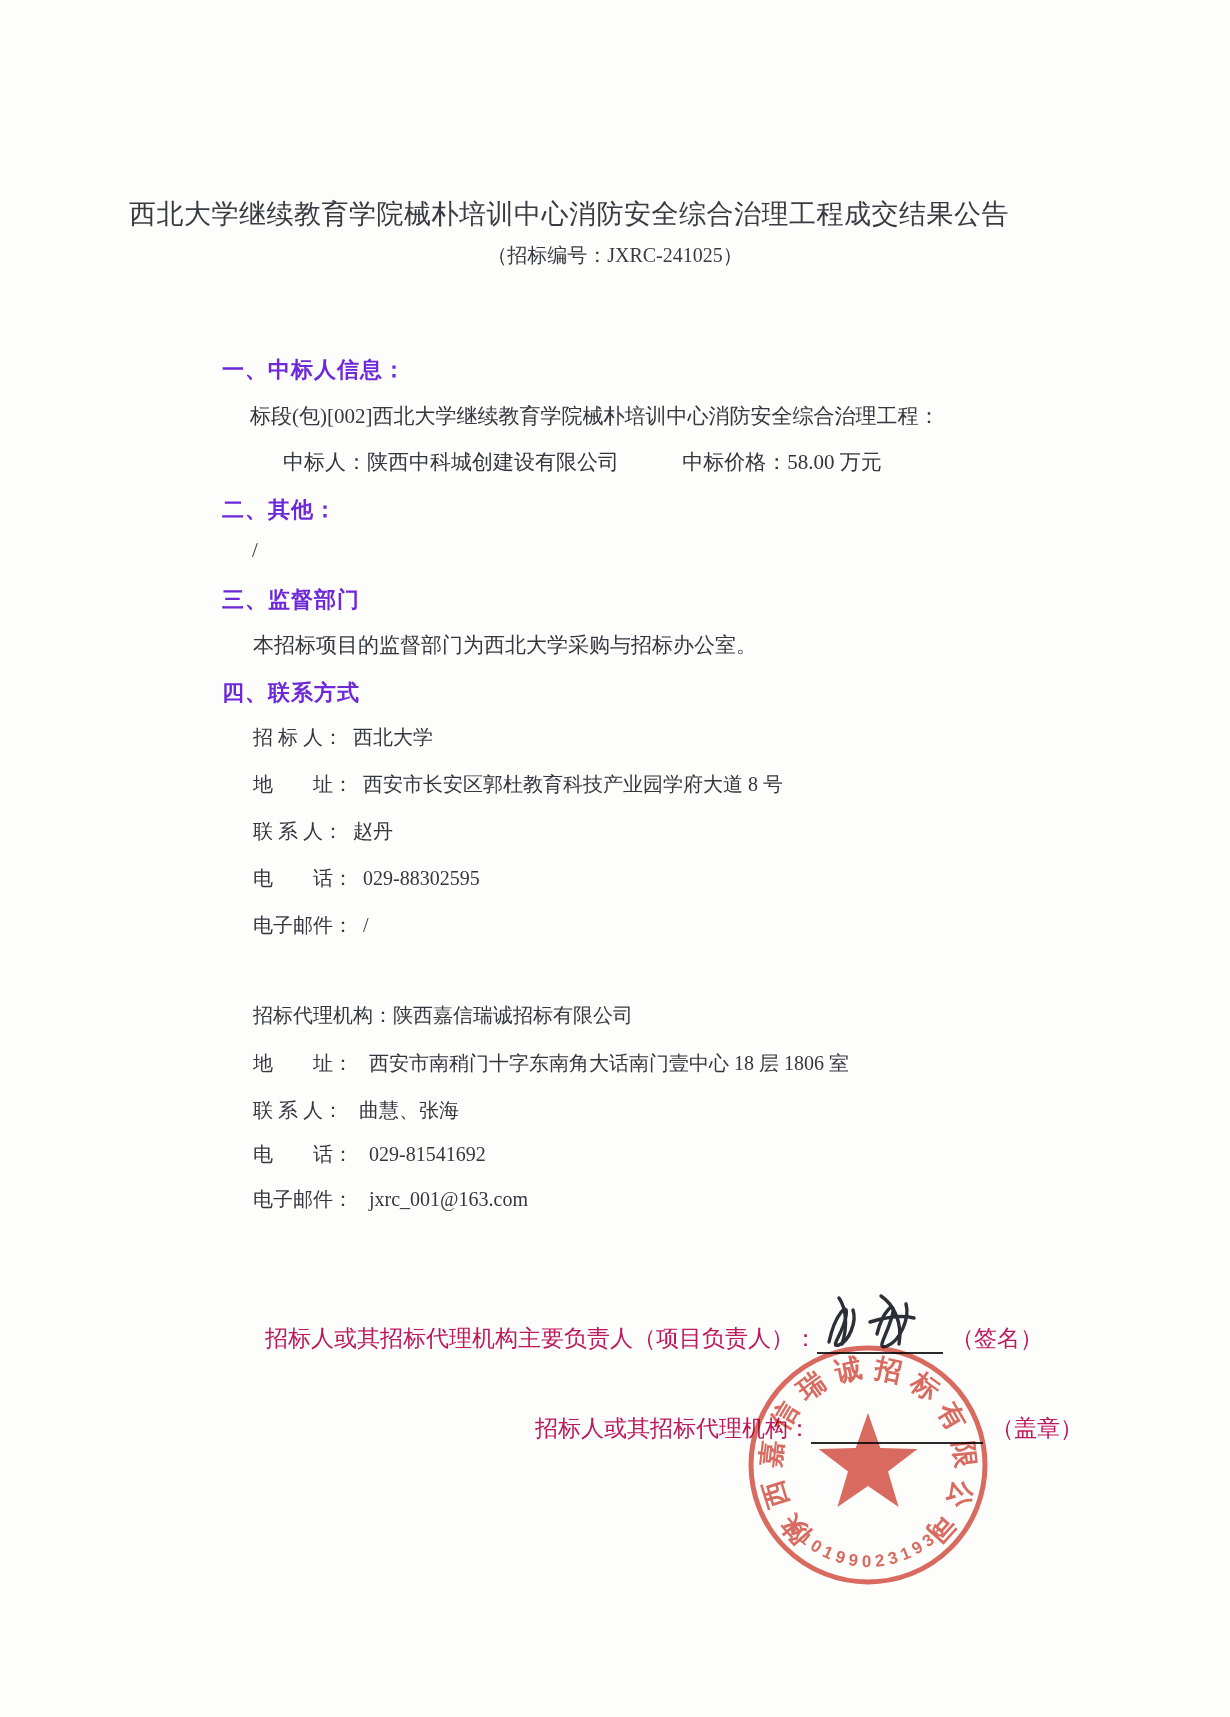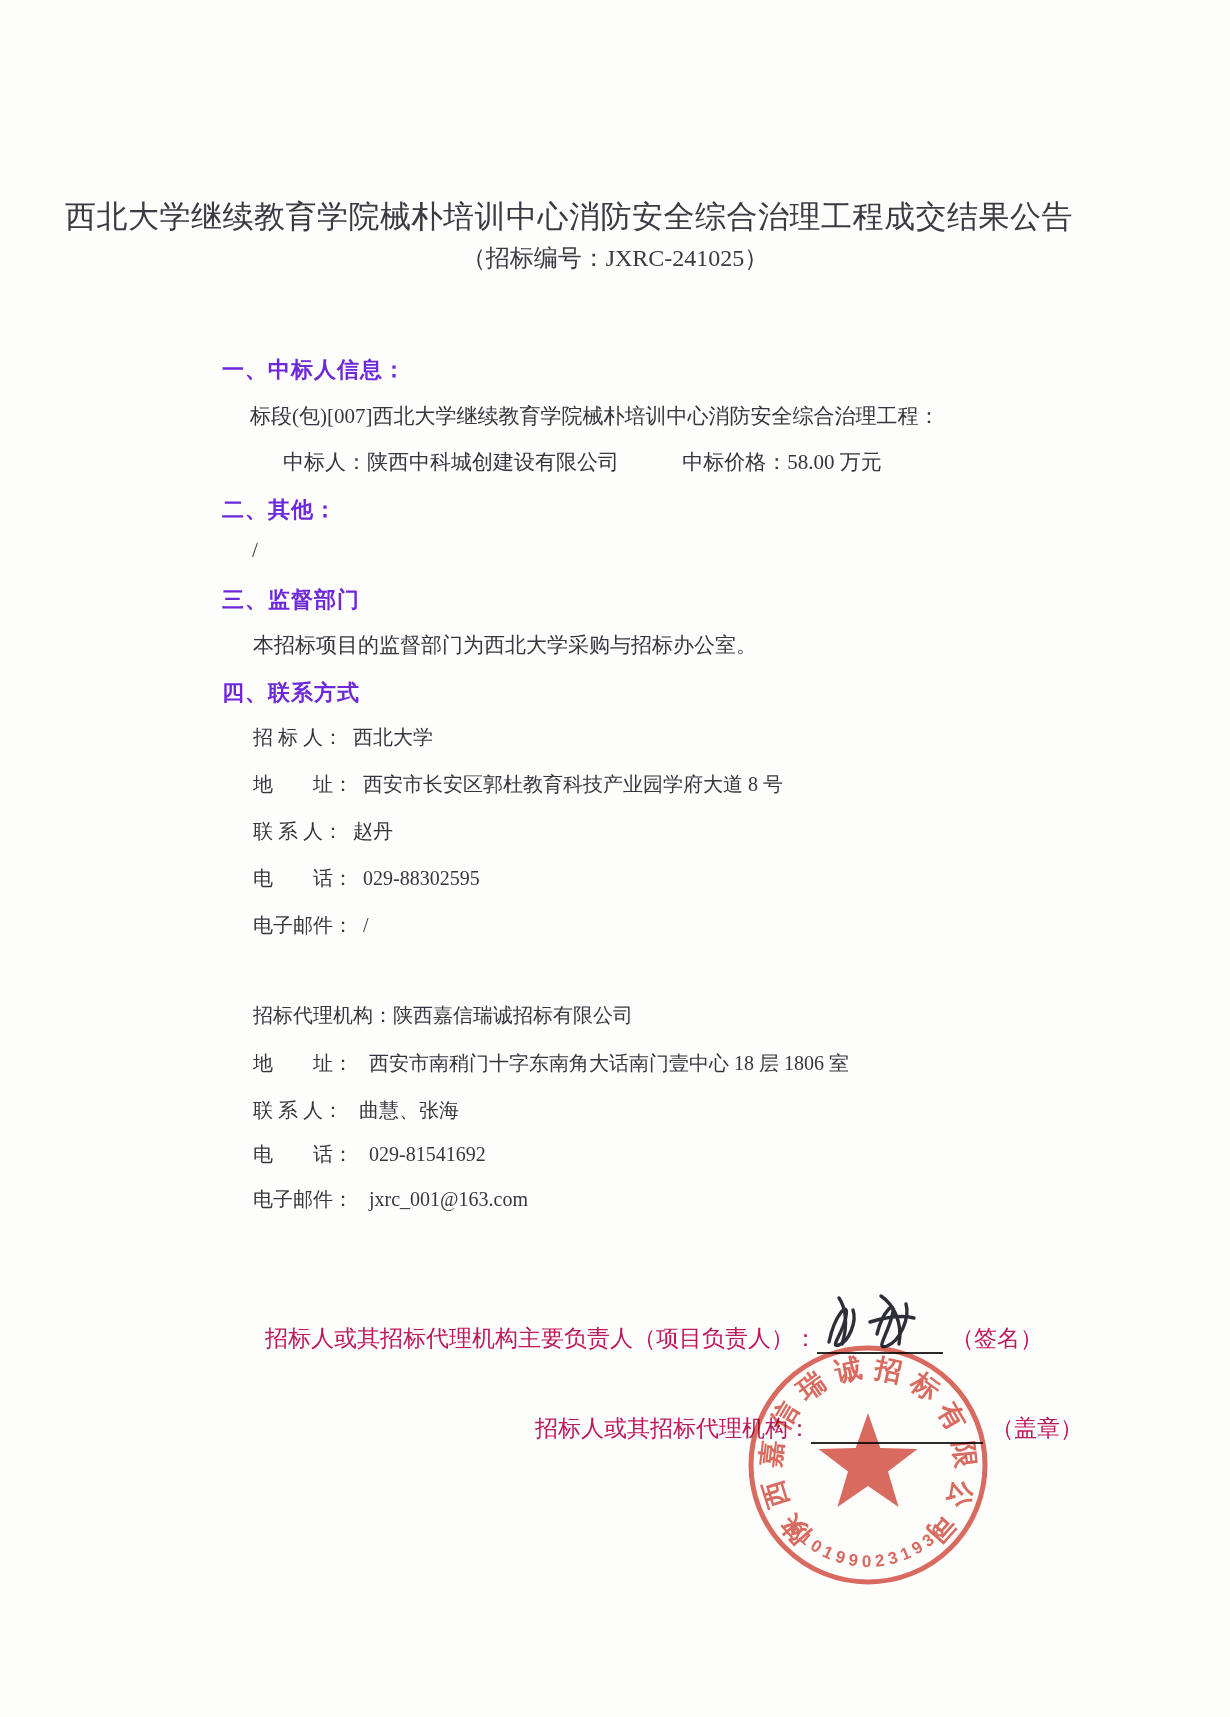--- a/index.html
+++ b/index.html
@@ -4,25 +4,25 @@
 <style>
   html,body { margin:0; padding:0; background:#e8e8e8; }
   .page {
     position:relative; width:1230px; height:1717px; margin:0 auto;
     background:#fdfdfc; color:#34343c; overflow:hidden;
     font-family:"Liberation Serif","DejaVu Serif",serif;
   }
   .abs { position:absolute; white-space:nowrap; }
   .doc-title {
     left:0; width:1138px; top:196px; text-align:center;
-    font-size:31px; letter-spacing:0.5px; color:#3a3a42;
+    font-size:27px; letter-spacing:0.5px; color:#3a3a42;
   }
   .doc-subtitle {
     left:0; width:1230px; top:242px; text-align:center;
-    font-size:24px; color:#3a3a42;
+    font-size:20px; color:#3a3a42;
   }
   .sec-heading {
     font-family:"Liberation Sans","DejaVu Sans",sans-serif;
     font-weight:bold; font-size:22px; color:#6d28d9; left:222px;
     letter-spacing:1px;
   }
   .body-line { font-size:21px; color:#36363e; }
   .crow { font-size:20px; color:#36363e; left:253px; }
   .crow .lbl { display:inline-block; }
   .crow .val { margin-left:10px; }
@@ -45,21 +45,21 @@
 <body>
 
 <div class="page">
 
   <div class="abs doc-title">西北大学继续教育学院械朴培训中心消防安全综合治理工程成交结果公告</div>
 
   <div class="abs doc-subtitle">（招标编号：JXRC-241025）</div>
 
   <div class="abs sec-heading" style="top:355px;">一、中标人信息：</div>
 
-  <div class="abs body-line" style="left:250px; top:402px;">标段(包)[007]西北大学继续教育学院械朴培训中心消防安全综合治理工程：</div>
+  <div class="abs body-line" style="left:250px; top:402px;">标段(包)[002]西北大学继续教育学院械朴培训中心消防安全综合治理工程：</div>
 
   <div class="abs winner-line">
     <span>中标人：</span><span>陕西中科城创建设有限公司</span>
     <span class="price-part">中标价格：</span><span>58.00 万元</span>
   </div>
 
   <div class="abs sec-heading" style="top:495px;">二、其他：</div>
 
   <div class="abs body-line" style="left:252px; top:538px;">/</div>
 

